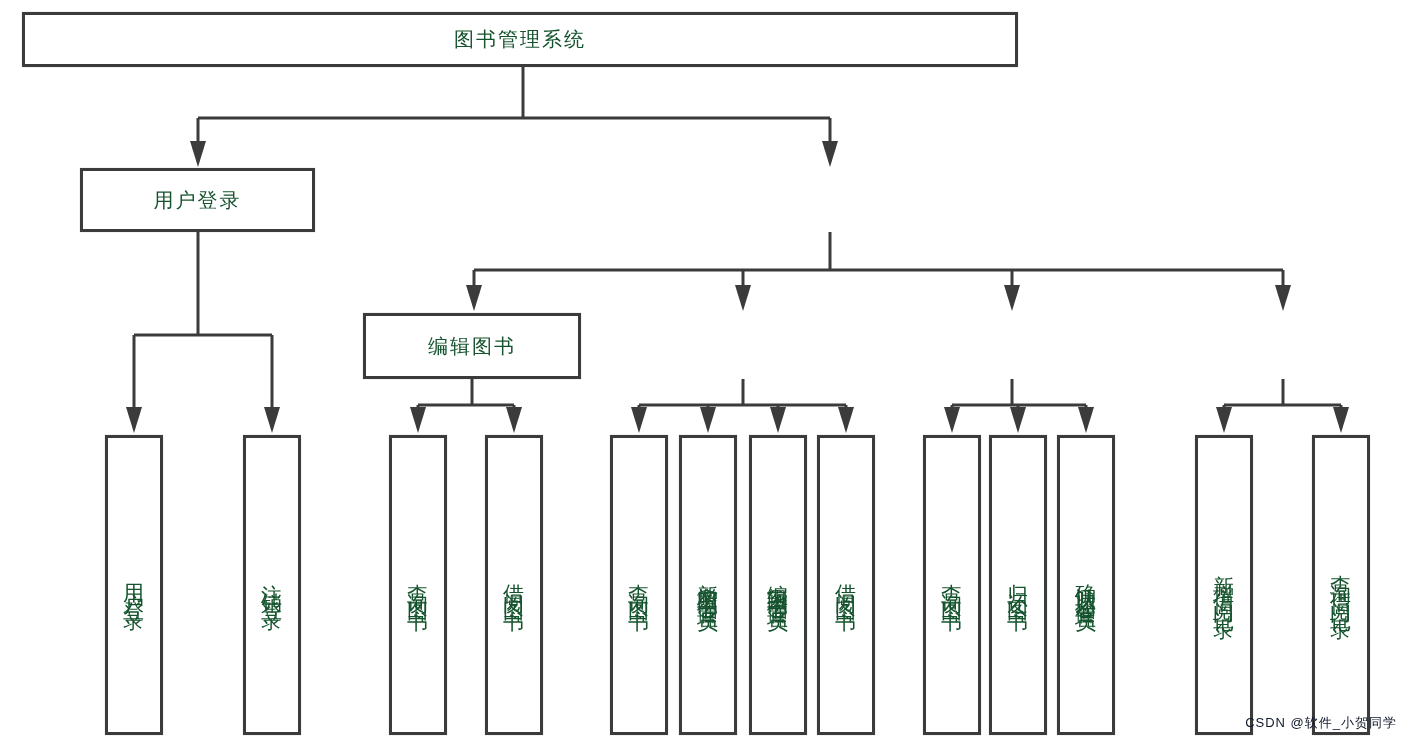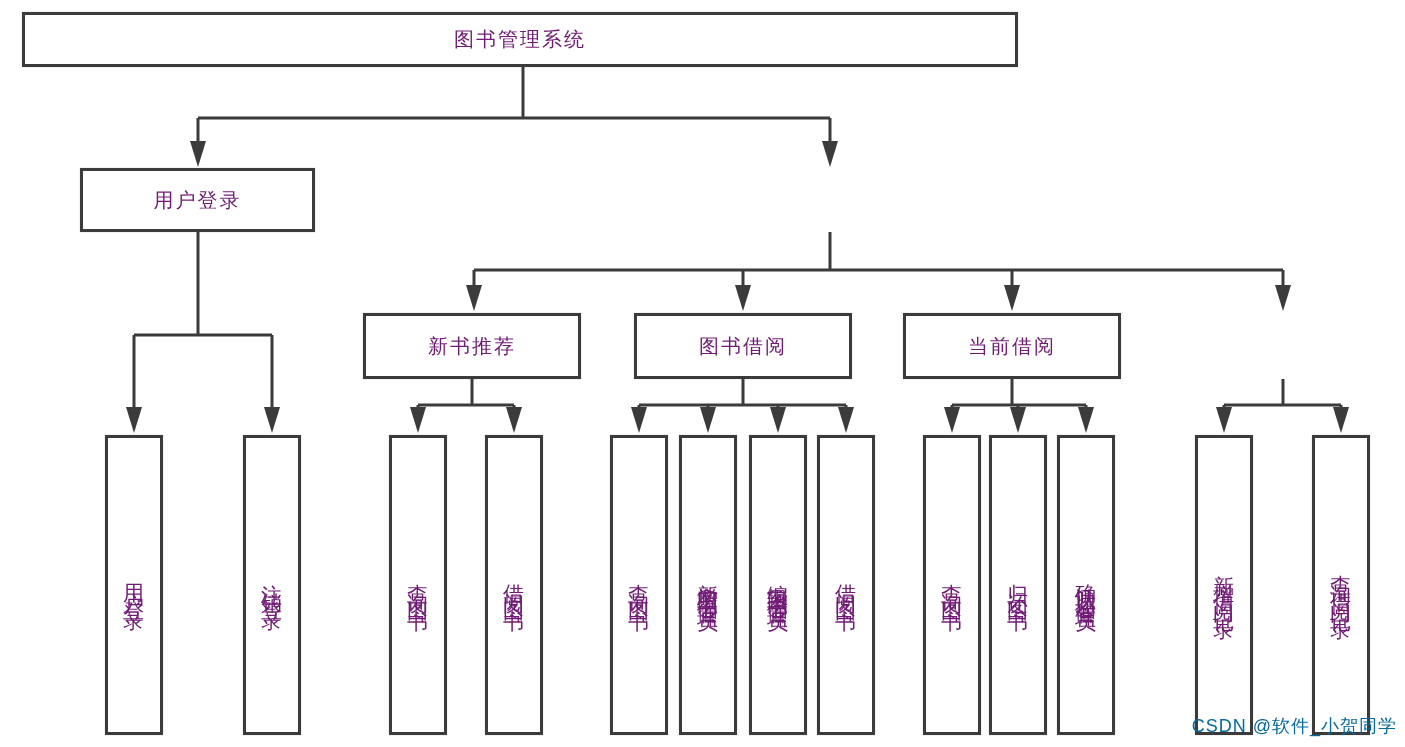--- a/index.html
+++ b/index.html
@@ -19,21 +19,21 @@
     position: absolute;
     left: 0;
     top: 0;
     z-index: 1;
   }
   .box {
     position: absolute;
     box-sizing: border-box;
     background: #ffffff;
     border: 3px solid #3b3b3b;
-    color: #701a75;
+    color: #14532d;
     display: flex;
     align-items: center;
     justify-content: center;
     z-index: 2;
     box-shadow: 0 0 1px rgba(60,60,60,0.35);
   }
   .h {
     font-size: 20px;
     letter-spacing: 2px;
     white-space: nowrap;
@@ -46,23 +46,23 @@
     line-height: 1;
   }
   .v.long {
     letter-spacing: 4px;
   }
   #watermark {
     position: absolute;
     right: 8px;
     top: 714px;
     z-index: 3;
-    font-size: 18px;
+    font-size: 13px;
     letter-spacing: 1px;
-    color: #0369a1;
+    color: #0f172a;
     white-space: nowrap;
   }
 </style>
 </head>
 <body>
 
 <div id="stage">
 
   <svg id="connectors" width="1405" height="747" viewBox="0 0 1405 747">
     <g stroke="#3b3b3b" stroke-width="3" fill="none">
@@ -130,23 +130,21 @@
       <polygon points="1078,407 1094,407 1086,433"></polygon>
       <polygon points="1216,407 1232,407 1224,433"></polygon>
       <polygon points="1333,407 1349,407 1341,433"></polygon>
     </g>
   </svg>
 
   <div class="box h" style="left:22px; top:12px; width:996px; height:55px;">图书管理系统</div>
 
   <div class="box h" style="left:80px; top:168px; width:235px; height:64px;">用户登录</div>
 
-  <div class="box h" style="left:363px; top:313px; width:218px; height:66px;">新书推荐</div>
-  <div class="box h" style="left:634px; top:313px; width:218px; height:66px;">图书借阅</div>
-  <div class="box h" style="left:903px; top:313px; width:218px; height:66px;">当前借阅</div>
+  <div class="box h" style="left:363px; top:313px; width:218px; height:66px;">编辑图书</div>
 
   <div class="box v" style="left:105px; top:435px; width:58px; height:300px;">用户登录</div>
   <div class="box v" style="left:243px; top:435px; width:58px; height:300px;">注销登录</div>
 
   <div class="box v" style="left:389px; top:435px; width:58px; height:300px;">查询图书</div>
   <div class="box v" style="left:485px; top:435px; width:58px; height:300px;">借阅图书</div>
 
   <div class="box v" style="left:610px; top:435px; width:58px; height:300px;">查询图书</div>
   <div class="box v long" style="left:679px; top:435px; width:58px; height:300px;">新增图书（管理员）</div>
   <div class="box v long" style="left:749px; top:435px; width:58px; height:300px;">编辑图书（管理员）</div>

